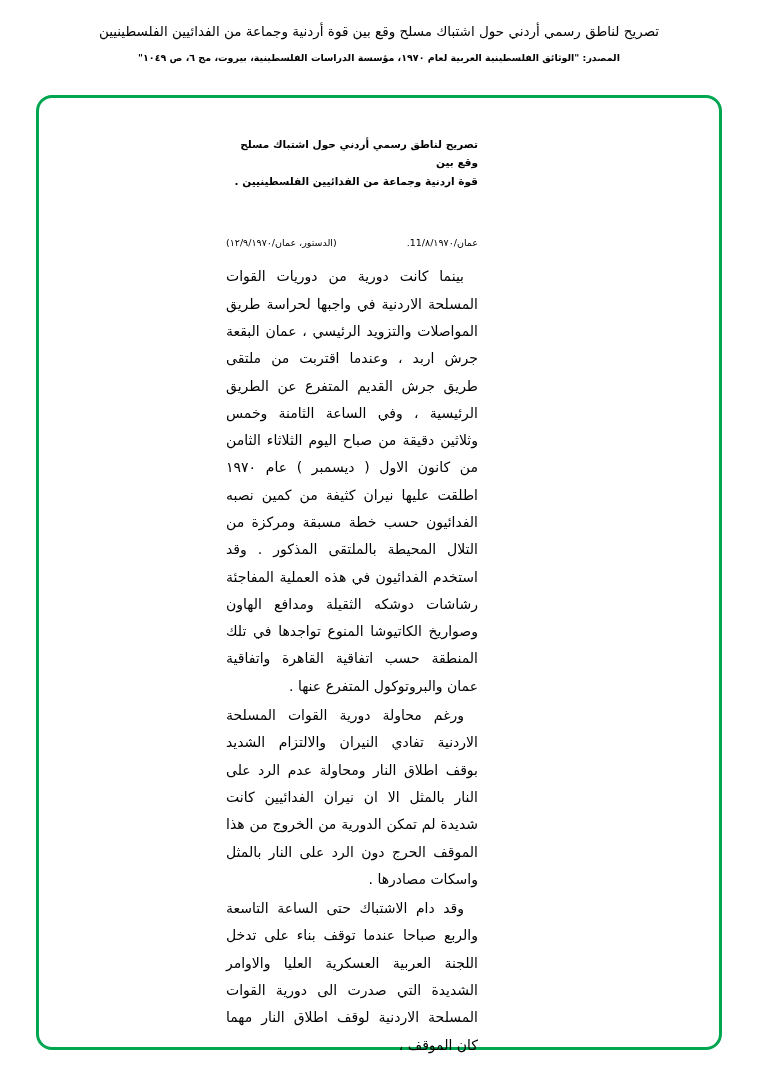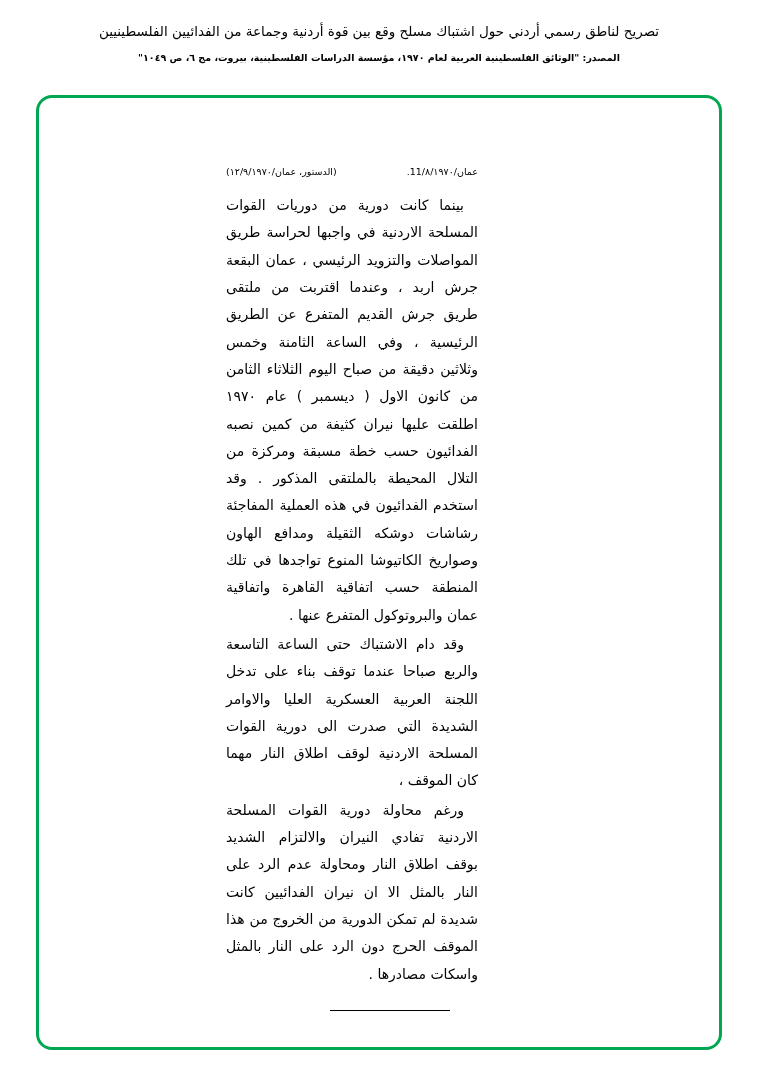--- a/index.html
+++ b/index.html
@@ -116,26 +116,30 @@
   <div class="doc-header">
     <div class="doc-title">تصريح لناطق رسمي أردني حول اشتباك مسلح وقع بين قوة أردنية وجماعة من الفدائيين الفلسطينيين</div>
     <div class="doc-source">المصدر: "الوثائق الفلسطينية العربية لعام ١٩٧٠، مؤسسة الدراسات الفلسطينية، بيروت، مج ٦، ص ١٠٤٩"</div>
   </div>
 
   <div class="frame">
     <div class="frame-inner"></div>
   </div>
 
   <div class="content">
+    <div class="content-title">
+      <div>تصريح لناطق رسمي أردني حول اشتباك مسلح وقع بين</div>
+      <div>قوة اردنية وجماعة من الفدائيين الفلسطينيين .</div>
+    </div>
 
     <div class="meta-line">
       <span>عمان/11/٨/١٩٧٠.</span>
       <span>(الدستور، عمان/١٢/٩/١٩٧٠)</span>
     </div>
 
     <p class="para">بينما كانت دورية من دوريات القوات المسلحة الاردنية في واجبها لحراسة طريق المواصلات والتزويد الرئيسي ، عمان البقعة جرش اربد ، وعندما اقتربت من ملتقى طريق جرش القديم المتفرع عن الطريق الرئيسية ، وفي الساعة الثامنة وخمس وثلاثين دقيقة من صباح اليوم الثلاثاء الثامن من كانون الاول ( ديسمبر ) عام ١٩٧٠ اطلقت عليها نيران كثيفة من كمين نصبه الفدائيون حسب خطة مسبقة ومركزة من التلال المحيطة بالملتقى المذكور . وقد استخدم الفدائيون في هذه العملية المفاجئة رشاشات دوشكه الثقيلة ومدافع الهاون وصواريخ الكاتيوشا المنوع تواجدها في تلك المنطقة حسب اتفاقية القاهرة واتفاقية عمان والبروتوكول المتفرع عنها .</p>
+    <p class="para">ورغم محاولة دورية القوات المسلحة الاردنية تفادي النيران والالتزام الشديد بوقف اطلاق النار ومحاولة عدم الرد على النار بالمثل الا ان نيران الفدائيين كانت شديدة لم تمكن الدورية من الخروج من هذا الموقف الحرج دون الرد على النار بالمثل واسكات مصادرها .</p>
     <p class="para">وقد دام الاشتباك حتى الساعة التاسعة والربع صباحا عندما توقف بناء على تدخل اللجنة العربية العسكرية العليا والاوامر الشديدة التي صدرت الى دورية القوات المسلحة الاردنية لوقف اطلاق النار مهما كان الموقف ،</p>
-    <p class="para">ورغم محاولة دورية القوات المسلحة الاردنية تفادي النيران والالتزام الشديد بوقف اطلاق النار ومحاولة عدم الرد على النار بالمثل الا ان نيران الفدائيين كانت شديدة لم تمكن الدورية من الخروج من هذا الموقف الحرج دون الرد على النار بالمثل واسكات مصادرها .</p>
 
     <div class="rule"></div>
   </div>
 
 </div>
 
 </body></html>

